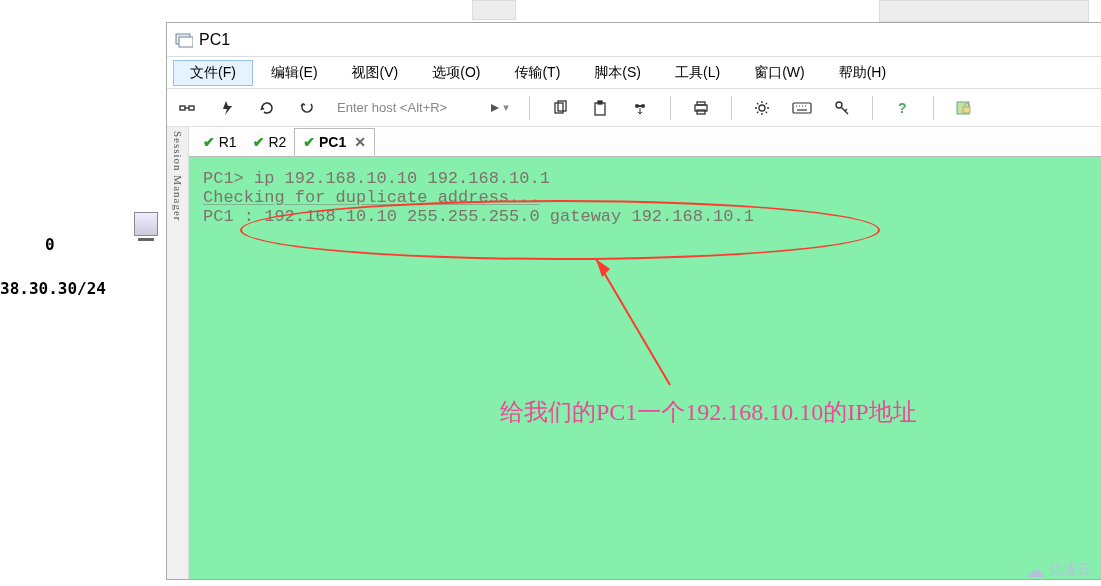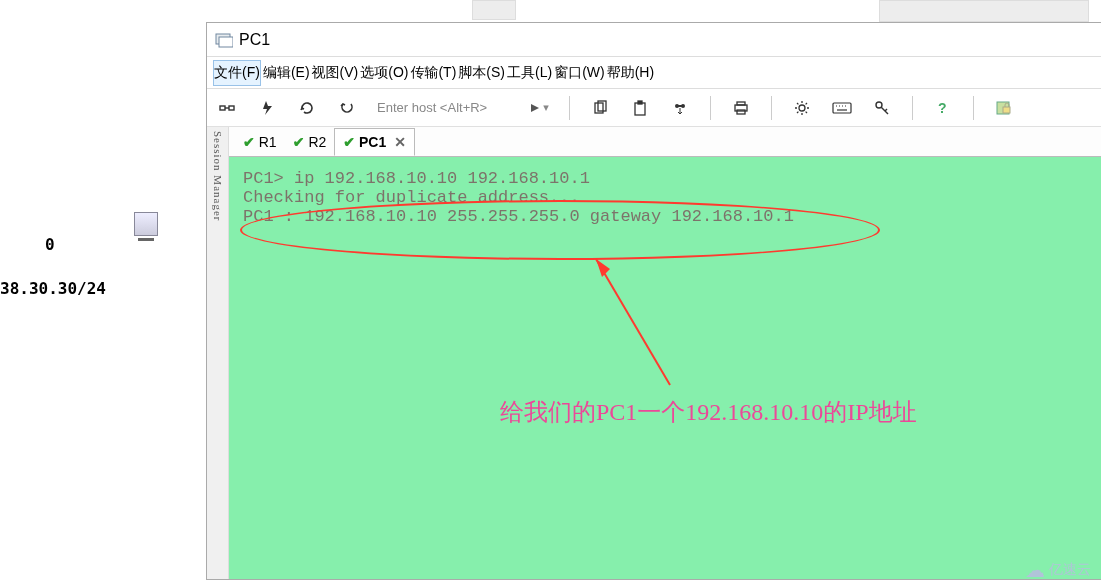--- a/index.html
+++ b/index.html
@@ -3,44 +3,44 @@
 <meta charset="utf-8">
 <style>
   * { box-sizing: border-box; margin: 0; padding: 0; }
   body { width: 1101px; height: 586px; font-family: "Microsoft YaHei", Arial, sans-serif; font-size: 13px; background: #fff; color: #000; overflow: hidden; position: relative; }
   .bg-left { position: absolute; left: 0; top: 0; width: 160px; height: 586px; background: #fff; color: #000; font-weight: bold; font-family: monospace; font-size: 16px; }
   .bg-label-0 { position: absolute; left: 45px; top: 235px; }
   .bg-label-ip { position: absolute; left: 0; top: 279px; }
   .pc-icon { position: absolute; left: 134px; top: 212px; width: 24px; height: 50px; }
   .pc-box { width: 24px; height: 24px; background: linear-gradient(#eef,#ccd); border: 1px solid #889; }
   .pc-stand { width: 16px; height: 3px; background: #666; margin: 2px auto; }
-  .window { position: absolute; left: 166px; top: 22px; right: 0; height: 558px; background: #fff; border: 1px solid #aaa; border-right: none; margin-left: 40px; }
+  .window { position: absolute; left: 166px; top: 22px; right: 0; height: 558px; background: #fff; border: 1px solid #aaa; border-right: none; }
   .titlebar { display: flex; align-items: center; height: 34px; padding: 0 8px; border-bottom: 1px solid #ddd; font-size: 16px; }
   .titlebar svg { margin-right: 6px; }
   .menubar { display: flex; align-items: center; height: 32px; padding: 0 6px; border-bottom: 1px solid #ddd; }
-  .menu-item { padding: 3px 0; margin-right: 2px; font-size: 14px; }
+  .menu-item { padding: 3px 16px; margin-right: 2px; font-size: 14px; }
   .menu-item.sel { background: #e5f3ff; border: 1px solid #99c2e8; }
   .toolbar { display: flex; align-items: center; height: 38px; padding: 0 6px; border-bottom: 1px solid #e0e0e0; gap: 12px; }
   .tbtn { width: 28px; height: 28px; display: flex; align-items: center; justify-content: center; color: #444; border-radius: 2px; }
   .tbtn svg { display: block; }
   .sep { width: 1px; height: 24px; background: #ccc; margin: 0 4px; }
   .host-input { color: #888; font-size: 13px; padding: 0 4px; min-width: 140px; }
   .da { color: #888; font-size: 11px; margin-left: 2px; }
   .body-row { display: flex; height: calc(100% - 34px - 32px - 38px); }
   .sidetab { width: 22px; background: #f0f0f0; border-right: 1px solid #ddd; display: flex; align-items: flex-start; justify-content: center; padding-top: 4px; }
   .sidetab span { writing-mode: vertical-lr; font-size: 11px; font-family: "Times New Roman", serif; color: #555; letter-spacing: 1px; }
   .tabs-col { flex: 1; display: flex; flex-direction: column; }
   .tabs { display: flex; align-items: center; height: 30px; border-bottom: 1px solid #bbb; padding-left: 6px; background: #fdfdfd; }
   .tab { display: flex; align-items: center; padding: 0 8px; height: 28px; gap: 4px; font-size: 14px; }
   .tab .chk { color: #2e9e2e; font-weight: bold; font-size: 14px; }
   .tab.active { border: 1px solid #bbb; border-bottom: 1px solid #fff; background: #fff; margin-bottom: -1px; font-weight: bold; }
   .tab .x { margin-left: 4px; color: #666; }
   .terminal { flex: 1; background: #86efac; padding: 12px 14px; font-family: Consolas, "Courier New", monospace; font-size: 17px; color: #7d736a; position: relative; overflow: hidden; }
   .terminal .line { white-space: pre; }
-  .terminal .u { text-decoration-color: rgba(120,120,120,0.5); text-underline-offset: 2px; }
+  .terminal .u { text-decoration: underline; text-decoration-color: rgba(120,120,120,0.5); text-underline-offset: 2px; }
   .ellipse { position: absolute; left: 240px; top: 200px; width: 640px; height: 60px; border: 2px solid #ff3a2f; border-radius: 50%; pointer-events: none; }
   .arrow-svg { position: absolute; left: 580px; top: 245px; pointer-events: none; }
   .annot { position: absolute; left: 500px; top: 396px; color: #ec4899; font-family: SimSun, serif; font-size: 24px; }
   .wm { position: absolute; right: 10px; bottom: 4px; color: #b0c4d8; font-size: 14px; font-family: Arial; display: flex; align-items: center; gap: 4px; }
   .wm-cloud { font-size: 20px; }
   .gray-strip { position: absolute; left: 472px; top: 0; width: 44px; height: 20px; background: #ededed; border: 1px solid #ddd; }
   .gray-strip2 { position: absolute; left: 879px; top: 0; width: 210px; height: 22px; background: #ededed; border: 1px solid #ddd; }
 </style>
 </head>
 <body>

